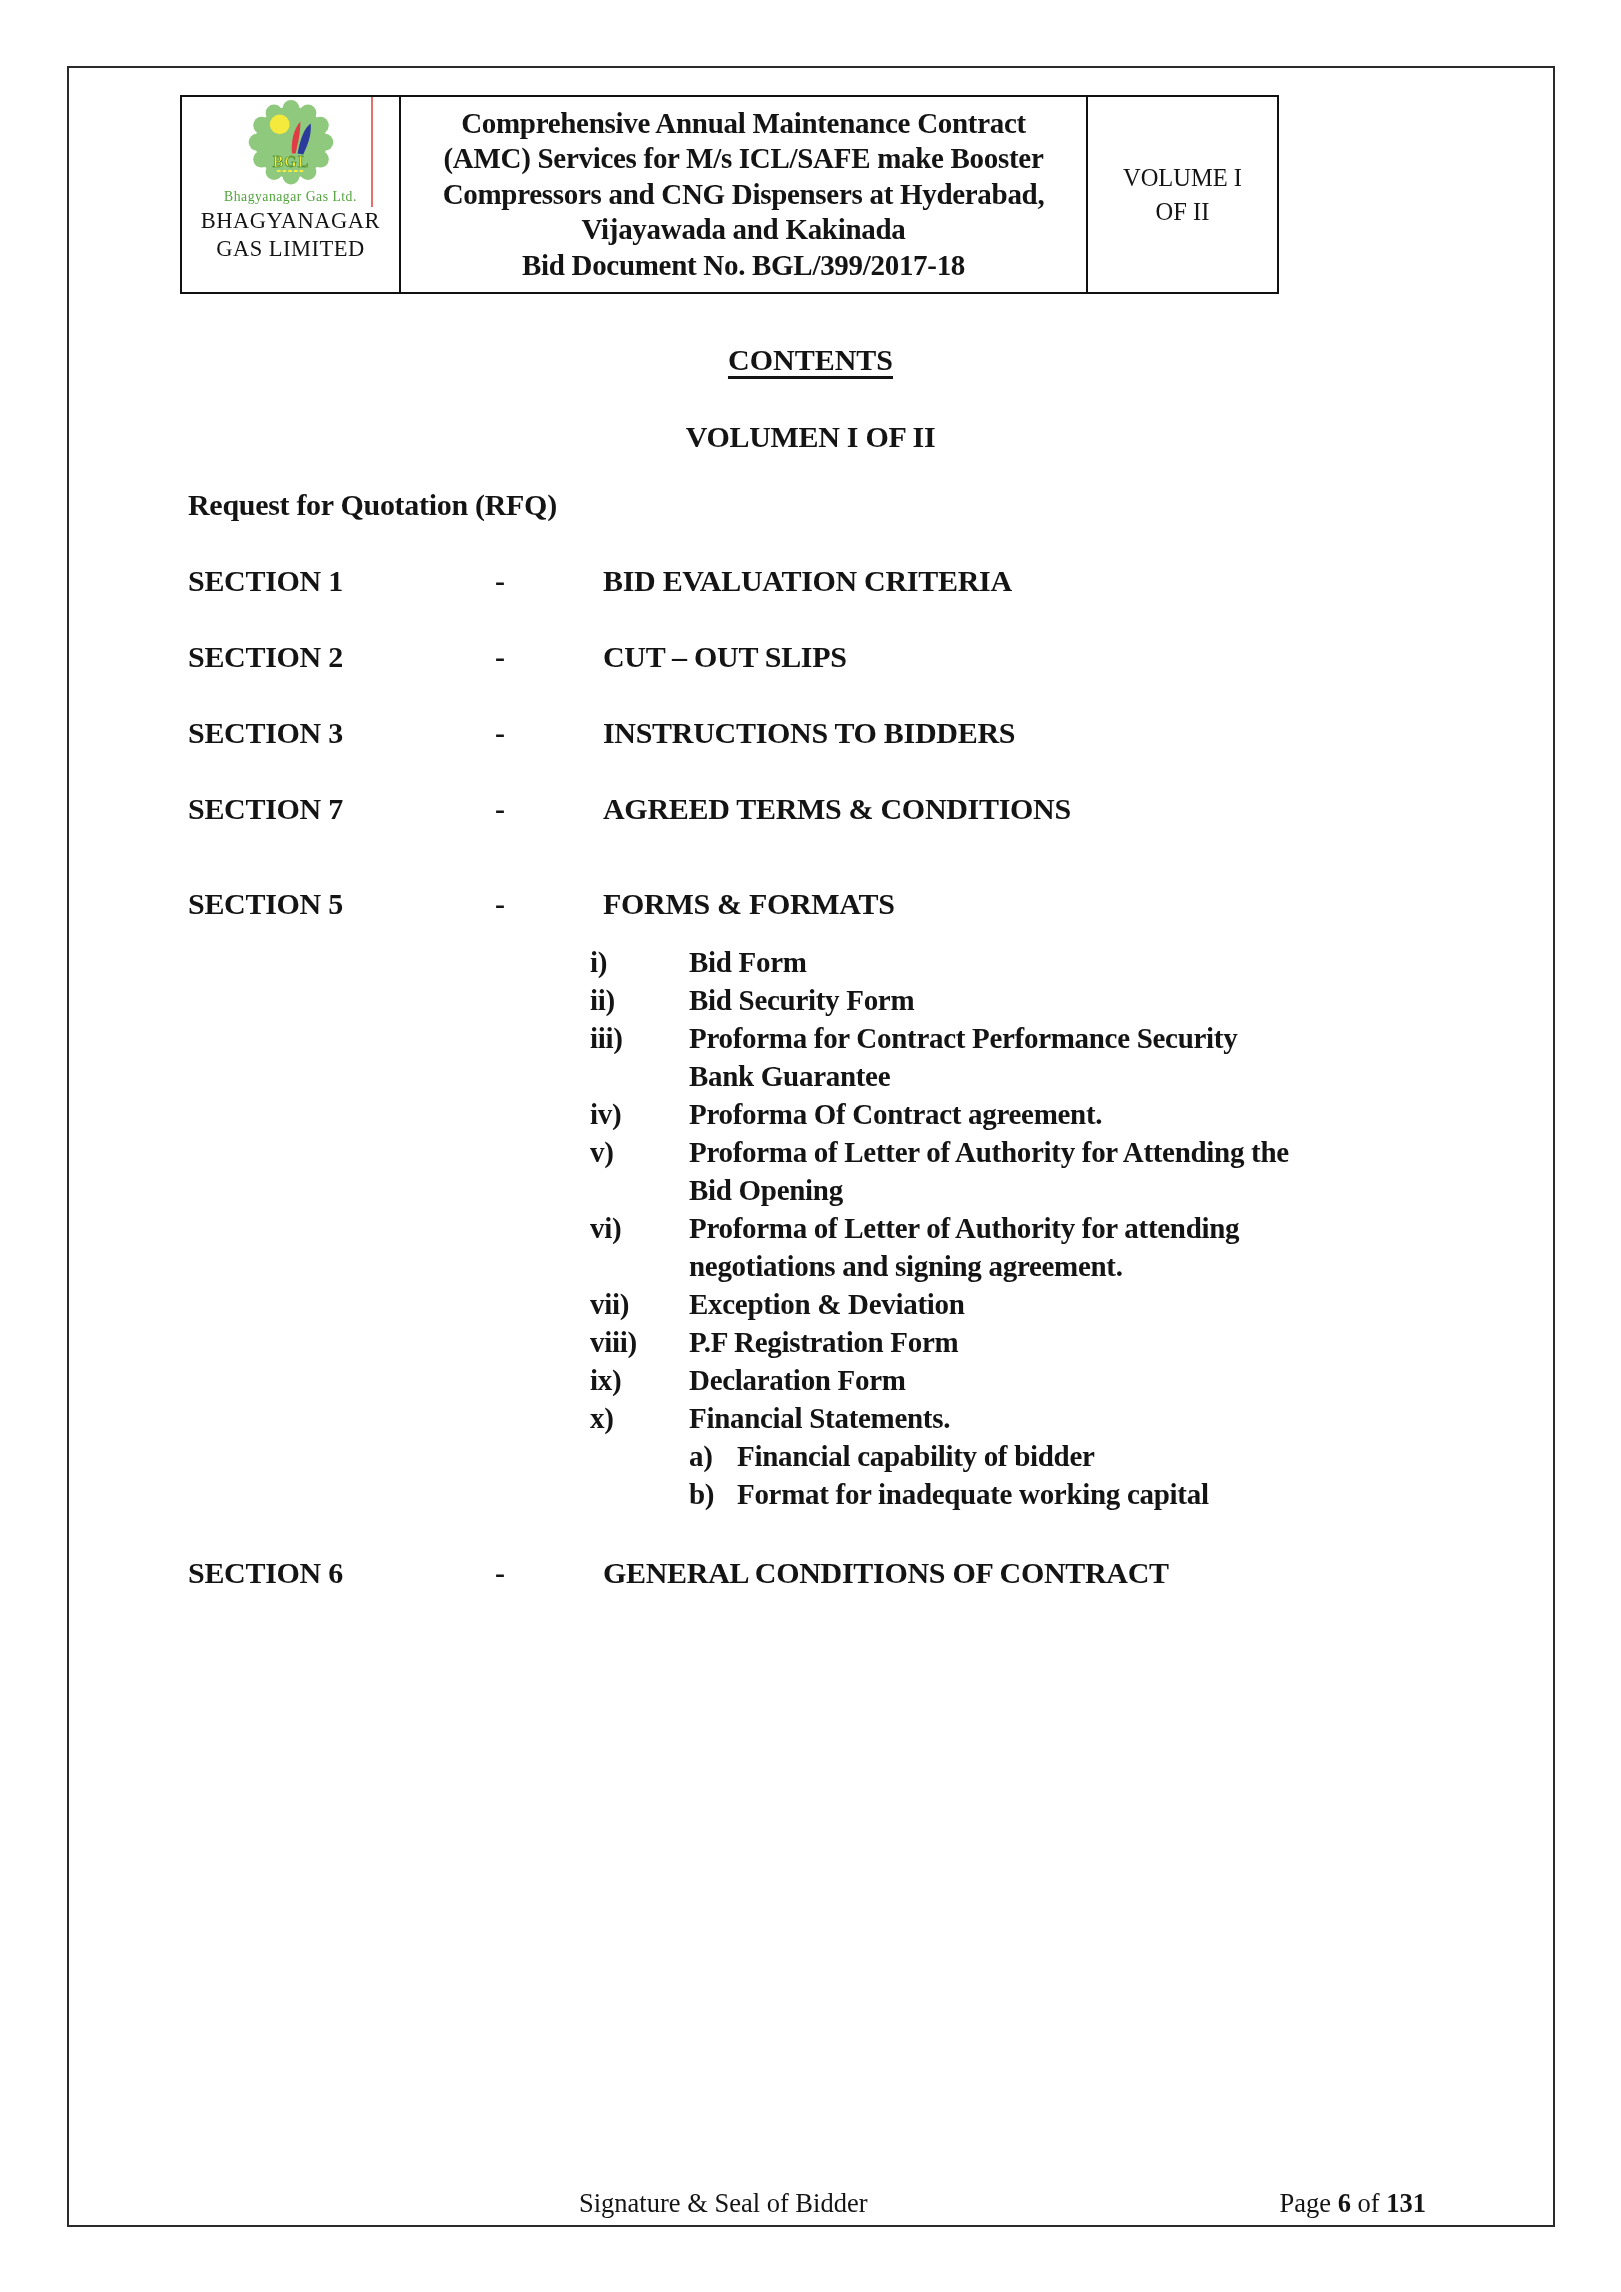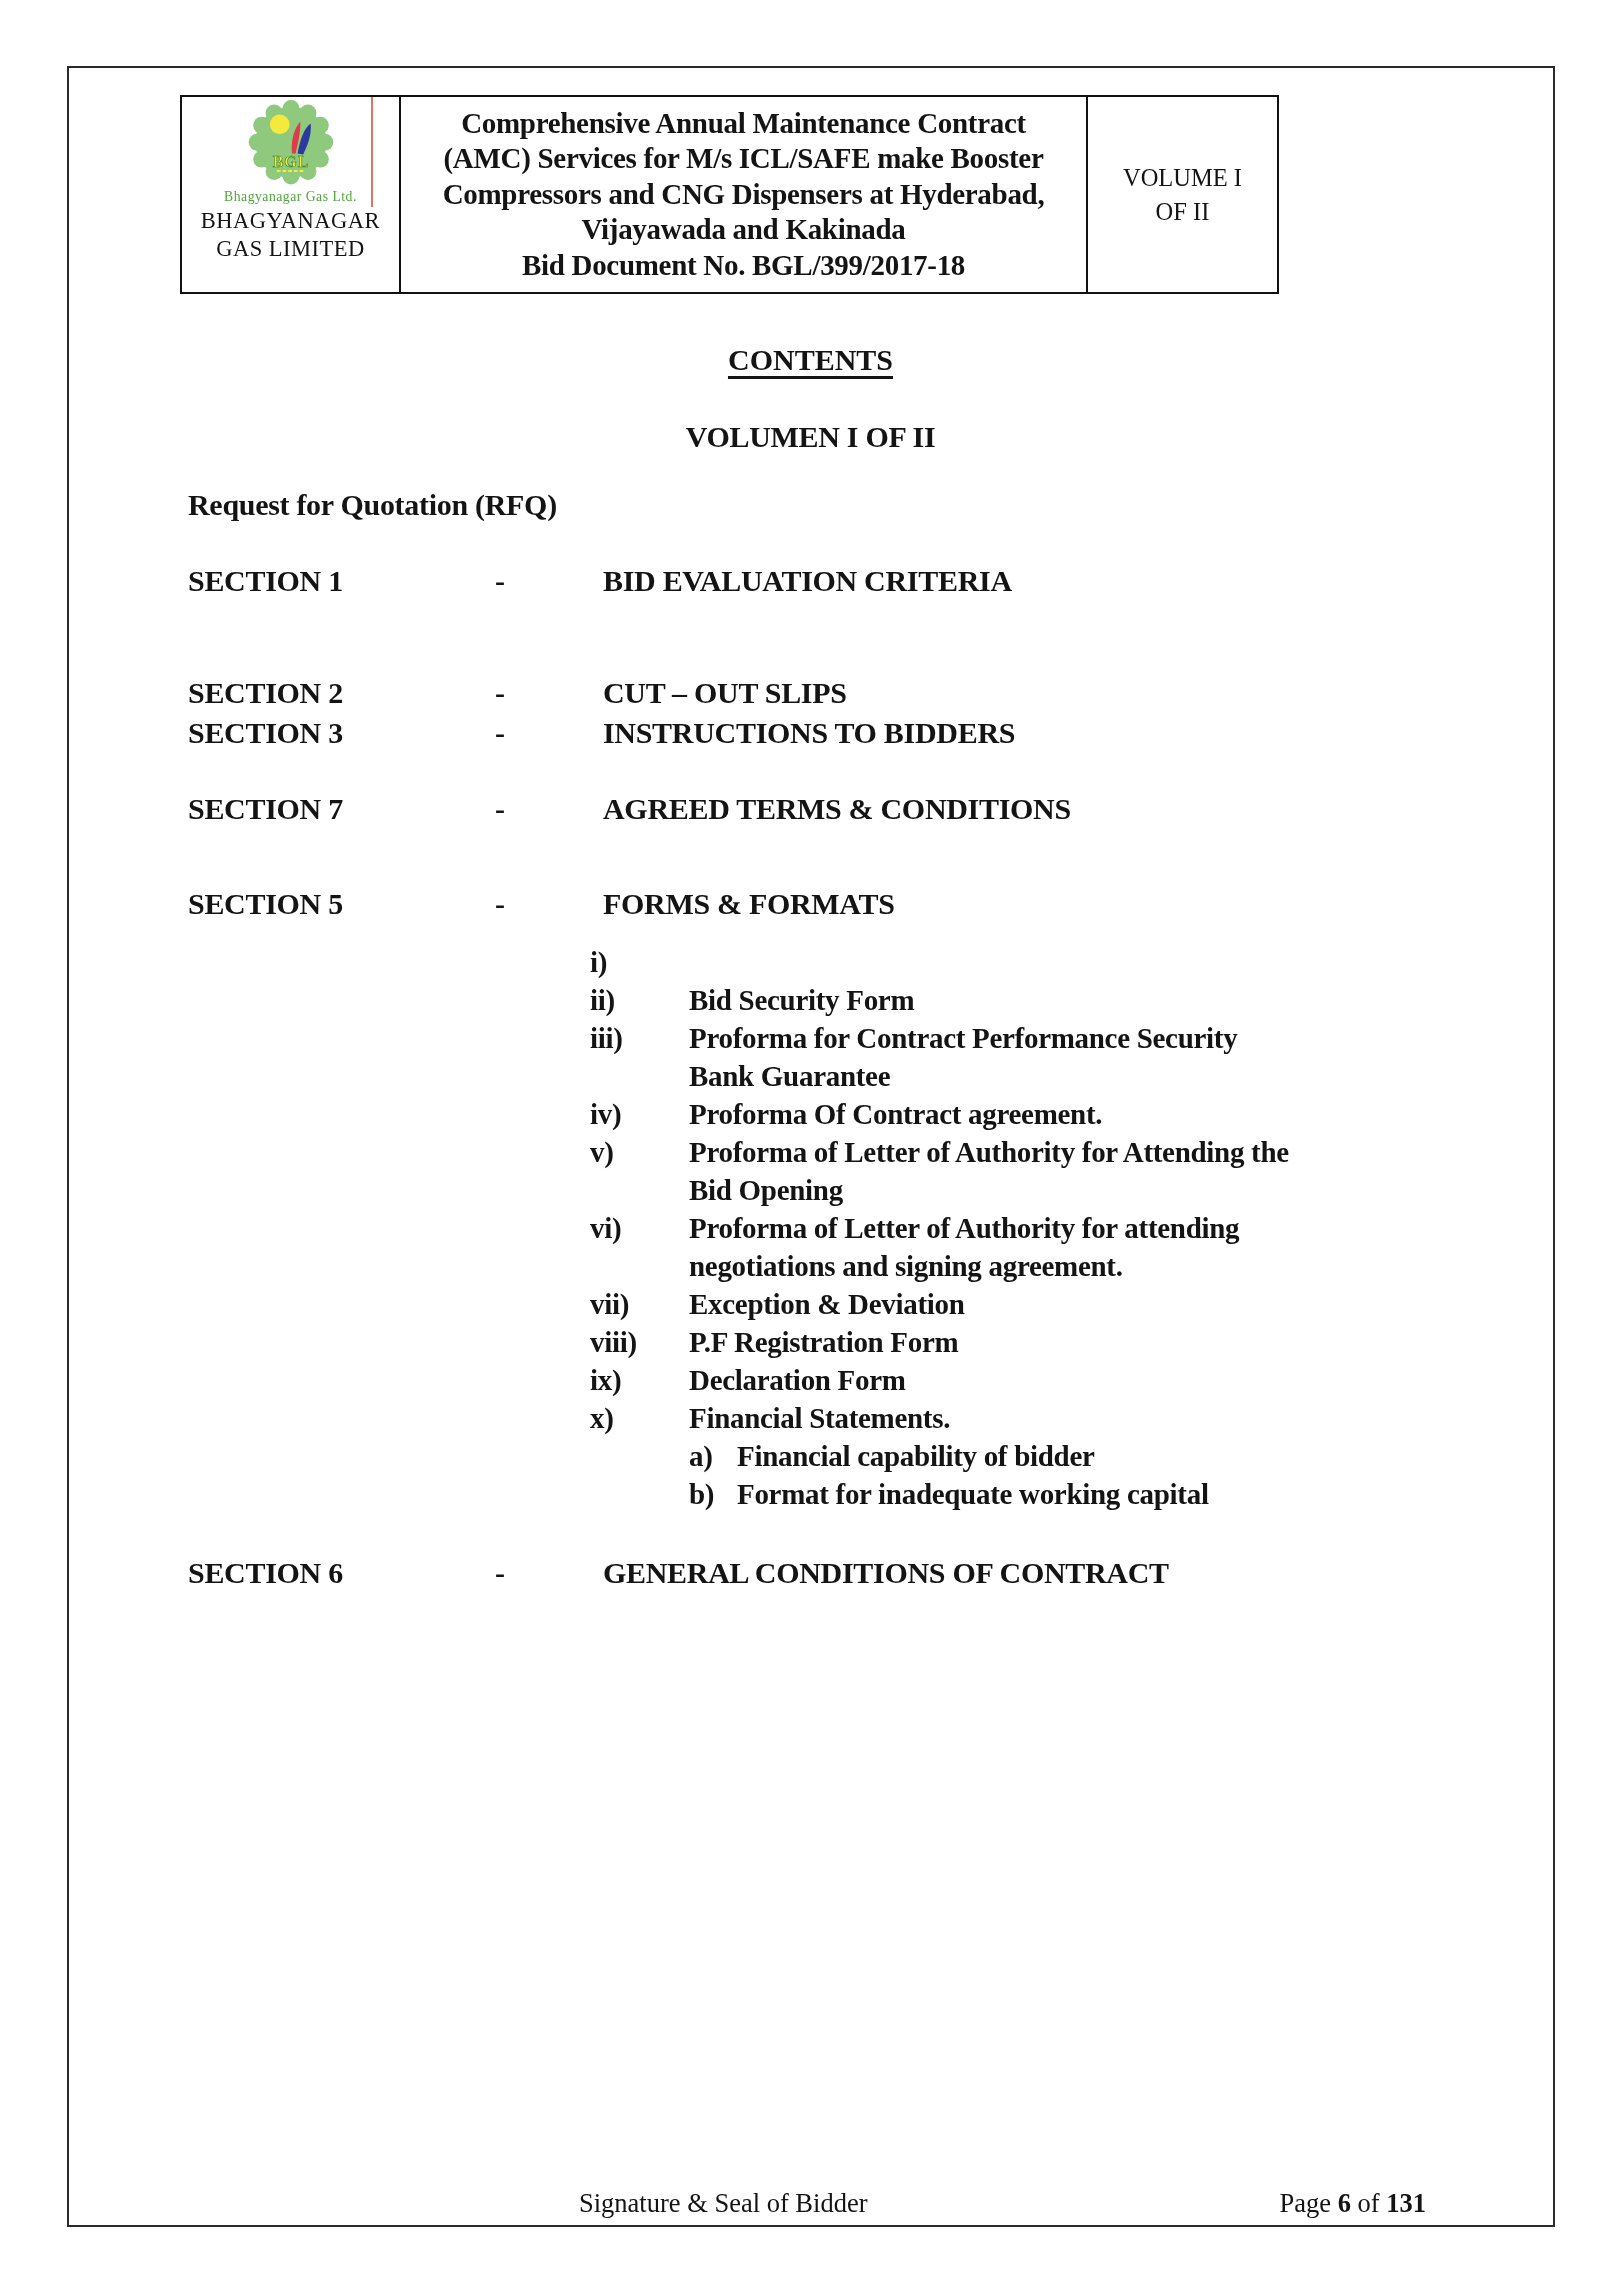--- a/index.html
+++ b/index.html
@@ -54,21 +54,21 @@
     position:absolute;left:188px;top:488px;
     font-weight:bold;font-size:30px;letter-spacing:-0.3px;
   }
   
   .section-row{
     position:absolute;left:188px;display:flex;
     font-weight:bold;font-size:30px;letter-spacing:-0.3px;white-space:nowrap;
   }
   .section-row .s-label{width:307px;}
   .section-row .s-dash{width:108px;}
-  .s1{top:564px;} .s2{top:676px;} .s3{top:716px;} .s4{top:792px;} .s5{top:854px;margin-top:33px;} .s6{top:1556px;}
+  .s1{top:564px;} .s2{top:640px;} .s3{top:716px;} .s4{top:792px;} .s5{top:854px;margin-top:33px;} .s6{top:1556px;}
   
   .forms-list{
     position:absolute;left:590px;top:943px;width:882px;
     font-weight:bold;font-size:29px;line-height:38px;letter-spacing:-0.3px;
   }
   .form-row{display:flex;}
   .form-num{width:99px;flex:none;}
   .form-text{width:765px;}
   .fin-row{display:flex;margin-left:99px;}
   .fin-num{width:48px;flex:none;}
@@ -161,20 +161,21 @@
   <div class="section-row s5">
     <span class="s-label">SECTION 5</span>
     <span class="s-dash">-</span>
     <span class="s-title">FORMS &amp; FORMATS</span>
   </div>
 
   <div class="forms-list">
 
     <div class="form-row">
       <span class="form-num">i)</span>
+      <span class="form-text">Bid Form</span>
     </div>
     <div class="form-row">
       <span class="form-num">ii)</span>
       <span class="form-text">Bid Security Form</span>
     </div>
     <div class="form-row">
       <span class="form-num">iii)</span>
       <span class="form-text">
         <div>Proforma for Contract Performance Security</div>
         <div>Bank Guarantee</div>

